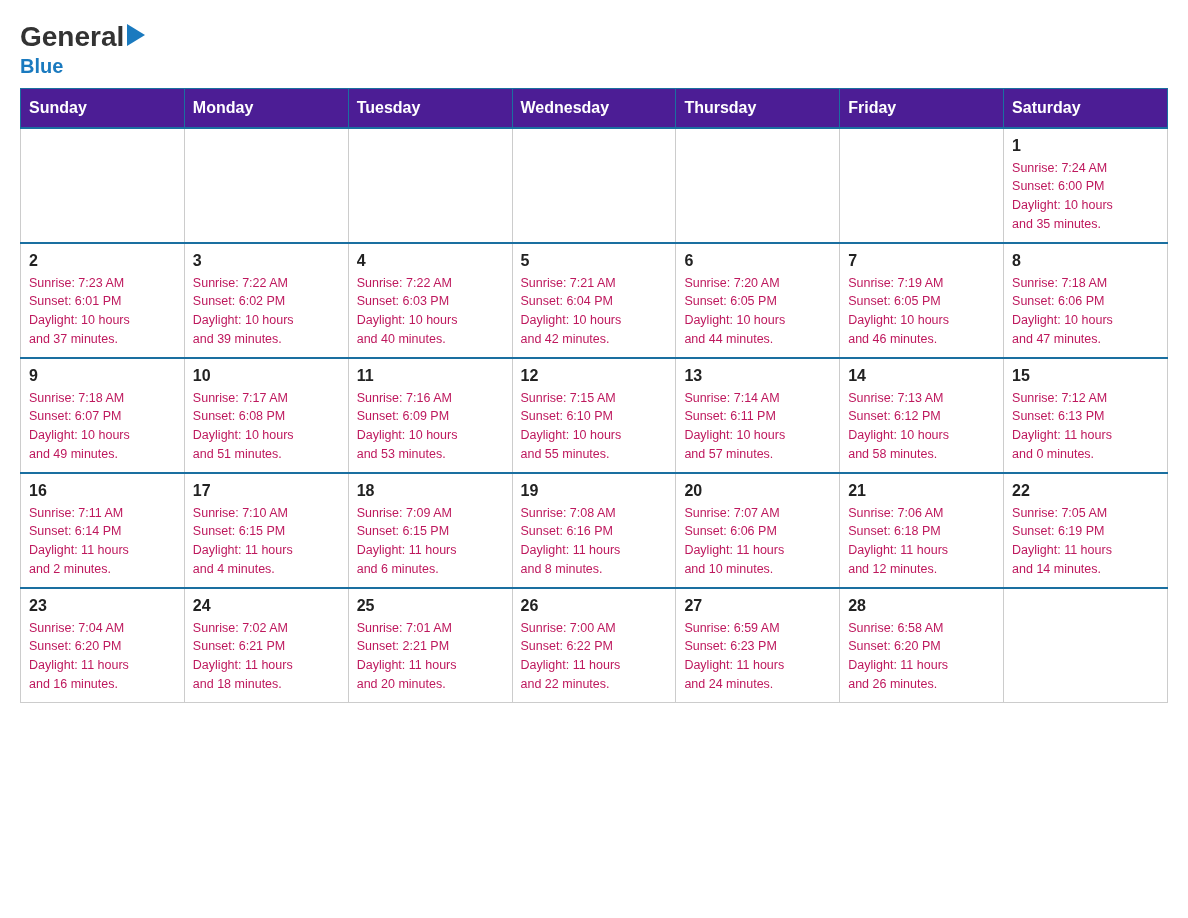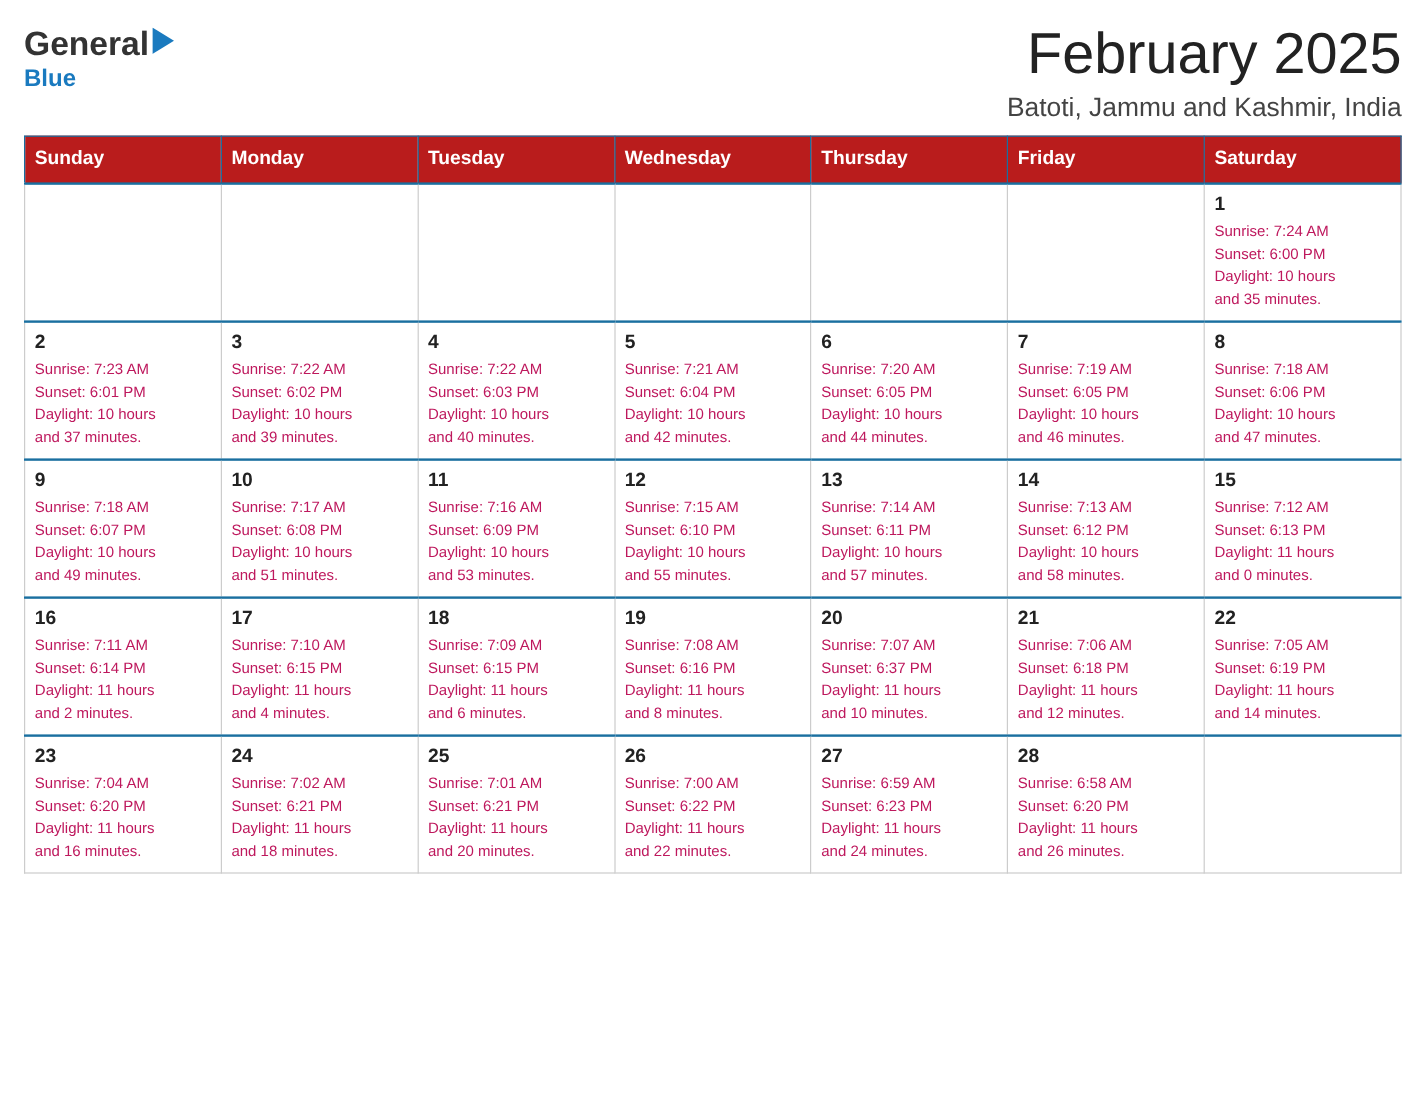--- a/index.html
+++ b/index.html
@@ -29,21 +29,21 @@
       font-size: 22px;
       color: #444;
       margin-top: 4px;
     }
     .calendar-table {
       width: 100%;
       border-collapse: collapse;
       margin-top: 10px;
     }
     .calendar-table th {
-      background-color: #b91c1c;
+      background-color: #4c1d95;
       color: #fff;
       font-size: 16px;
       font-weight: bold;
       padding: 10px 8px;
       text-align: left;
       border: 1px solid #1a6fa0;
     }
     .calendar-table td {
       vertical-align: top;
       padding: 8px;
@@ -110,24 +110,20 @@
       <span class="logo-triangle">
         <svg width="18" height="22" viewBox="0 0 18 22">
           <polygon points="0,0 18,11 0,22" fill="#1a7abf"></polygon>
         </svg>
       </span>
     </div>
     <div>
       <span class="logo-text-blue">Blue</span>
     </div>
   </div>
-  <div class="title-area">
-    <div class="calendar-title">February 2025</div>
-    <div class="calendar-subtitle">Batoti, Jammu and Kashmir, India</div>
-  </div>
 </div>
 
 <table class="calendar-table">
   <thead>
     <tr>
     <th>Sunday</th>
         <th>Monday</th>
         <th>Tuesday</th>
         <th>Wednesday</th>
         <th>Thursday</th>
@@ -278,21 +274,21 @@
         <td>
           <span class="day-number">19</span>
           <div class="day-info" style="white-space: pre-line;">Sunrise: 7:08 AM
 Sunset: 6:16 PM
 Daylight: 11 hours
 and 8 minutes.</div>
         </td>
         <td>
           <span class="day-number">20</span>
           <div class="day-info" style="white-space: pre-line;">Sunrise: 7:07 AM
-Sunset: 6:37 PM
+Sunset: 6:06 PM
 Daylight: 11 hours
 and 10 minutes.</div>
         </td>
         <td>
           <span class="day-number">21</span>
           <div class="day-info" style="white-space: pre-line;">Sunrise: 7:06 AM
 Sunset: 6:18 PM
 Daylight: 11 hours
 and 12 minutes.</div>
         </td>
@@ -315,21 +311,21 @@
         <td>
           <span class="day-number">24</span>
           <div class="day-info" style="white-space: pre-line;">Sunrise: 7:02 AM
 Sunset: 6:21 PM
 Daylight: 11 hours
 and 18 minutes.</div>
         </td>
         <td>
           <span class="day-number">25</span>
           <div class="day-info" style="white-space: pre-line;">Sunrise: 7:01 AM
-Sunset: 6:21 PM
+Sunset: 2:21 PM
 Daylight: 11 hours
 and 20 minutes.</div>
         </td>
         <td>
           <span class="day-number">26</span>
           <div class="day-info" style="white-space: pre-line;">Sunrise: 7:00 AM
 Sunset: 6:22 PM
 Daylight: 11 hours
 and 22 minutes.</div>
         </td>

